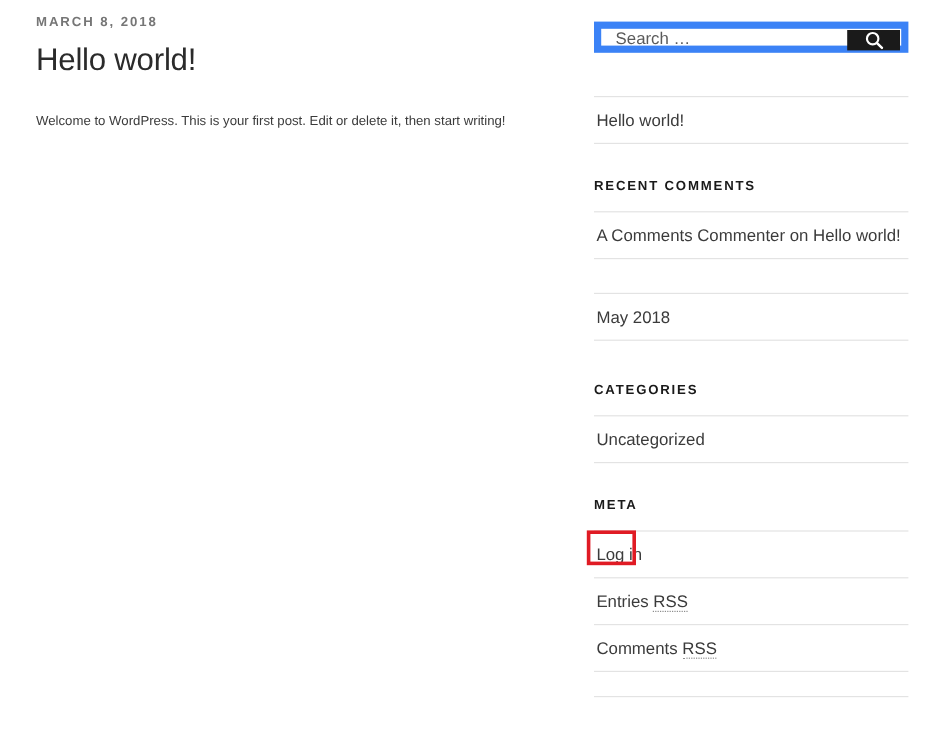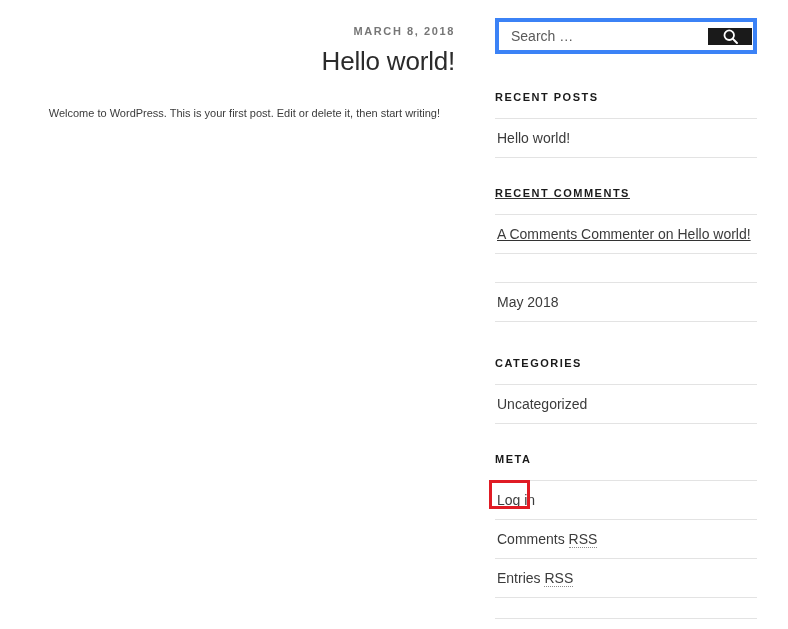--- a/index.html
+++ b/index.html
@@ -19,23 +19,22 @@
   .page {
     position: relative;
     width: 788px;
     height: 629px;
   }
 
   
   .content {
     position: absolute;
     left: 30px;
-    top: 12px;
+    top: 0px;
     width: 425px;
-    text-align: right;
   }
 
   .post-date {
     font-size: 11px;
     font-weight: bold;
     letter-spacing: 1.6px;
     text-transform: uppercase;
     color: #767676;
     margin-top: 12px;
     line-height: 14px;
@@ -63,24 +62,24 @@
     position: absolute;
     left: 495px;
     top: 0px;
     width: 262px;
   }
 
   
   .search-widget {
     margin-top: 18px;
     display: flex;
-    align-items: center;
-    border: 4px solid #3b82f6;
+    align-items: flex-start;
+    border: 6px solid #3b82f6;
     background: #ffffff;
-    height: 36px;
+    height: 26px;
     box-sizing: border-box;
   }
   .search-field {
     flex: 1 1 auto;
     border: 0;
     outline: none;
     padding: 0 12px;
     font-family: "Liberation Sans", sans-serif;
     font-size: 14px;
     color: #3b3b3b;
@@ -152,21 +151,21 @@
     top: -11px;
     width: 41px;
     height: 29px;
     border: 3px solid #e01b24;
     box-sizing: border-box;
     pointer-events: none;
   }
 
   
   .widget.recent-posts   { margin-top: 36px; }
-  .widget.recent-comments{ margin-top: 28px; text-decoration: underline; }
+  .widget.recent-comments{ margin-top: 28px; }
   .widget.archives       { margin-top: 28px; }
   .widget.categories     { margin-top: 34px; }
   .widget.meta           { margin-top: 28px; }
 </style>
 </head>
 <body>
 
 <div class="page">
 
   <main class="content">
@@ -183,21 +182,20 @@
         <span>
           <svg width="17" height="17" viewBox="0 0 20 20" aria-hidden="true">
             <circle cx="8.5" cy="8.5" r="5.6" fill="none" stroke="#ffffff" stroke-width="2.1"></circle>
             <line x1="12.8" y1="12.8" x2="17.6" y2="17.6" stroke="#ffffff" stroke-width="2.4" stroke-linecap="round"></line>
           </svg>
         </span>
       </button>
     </form>
 
     <section class="widget recent-posts">
-      <h2 class="widget-title">RECENT POSTS</h2>
       <ul class="widget-list">
         <li>
           <a href="#">Hello world!</a>
         </li>
       </ul>
     </section>
 
     <section class="widget recent-comments">
       <h2 class="widget-title">RECENT COMMENTS</h2>
       <ul class="widget-list">
@@ -229,25 +227,25 @@
       <ul class="widget-list">
 
         <li>
           <span class="anno-wrap">
             <a href="#">Log in</a>
             <span class="anno-box"></span>
           </span>
         </li>
 
         <li>
+          <a href="#"><span>Entries </span><span class="abbr-rss">RSS</span></a>
+        </li>
+
+        <li>
           <a href="#"><span>Comments </span><span class="abbr-rss">RSS</span></a>
-        </li>
-
-        <li>
-          <a href="#"><span>Entries </span><span class="abbr-rss">RSS</span></a>
         </li>
 
         <li>
           
         </li>
 
       </ul>
     </section>
 
   </aside>

